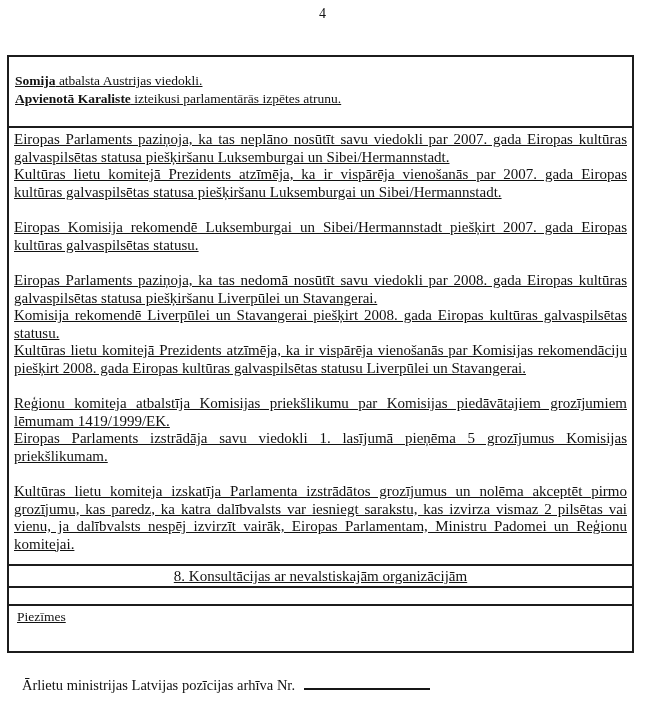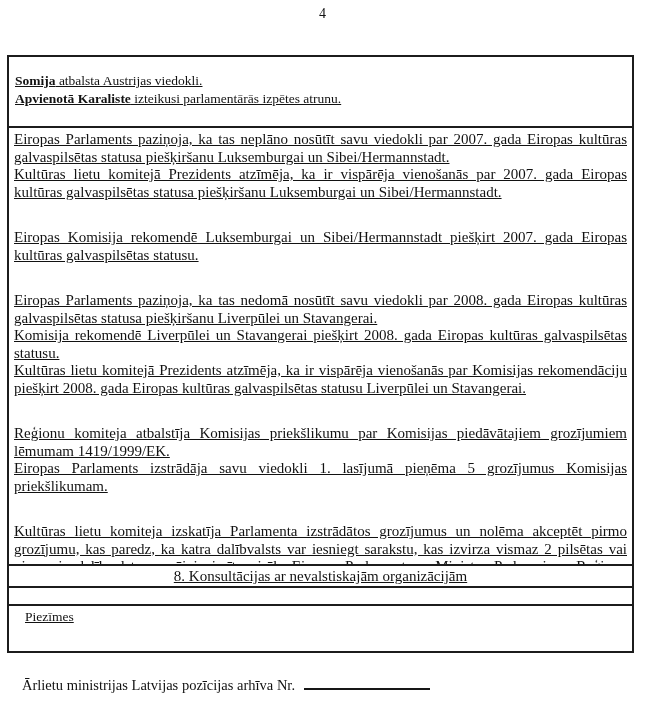--- a/index.html
+++ b/index.html
@@ -36,26 +36,26 @@
   .heading-8 { height: 22px; line-height: 20px; }
   .cell-body {
     border-top: 2px solid #1c1c1c;
     height: 438px;
     padding: 3px 5px;
     font-size: 15px; line-height: 17.5px;
     text-align: justify;
     overflow: hidden;
   }
   .cell-body p { margin: 0; }
-  .cell-body p.gap { margin-top: 28px; }
+  .cell-body p.gap { margin-top: 18px; }
   .row-empty { border-top: 2px solid #1c1c1c; height: 18px; }
   .cell-notes {
     border-top: 2px solid #1c1c1c;
     height: 47px;
-    padding: 3px 16px;
+    padding: 3px 8px;
     font-size: 13.5px;
   }
   .archive-row {
     position: absolute; left: 22px; top: 673px;
     font-size: 14.5px;
     white-space: nowrap;
   }
   .archive-blank {
     display: inline-block;
     width: 126px; height: 15px;

